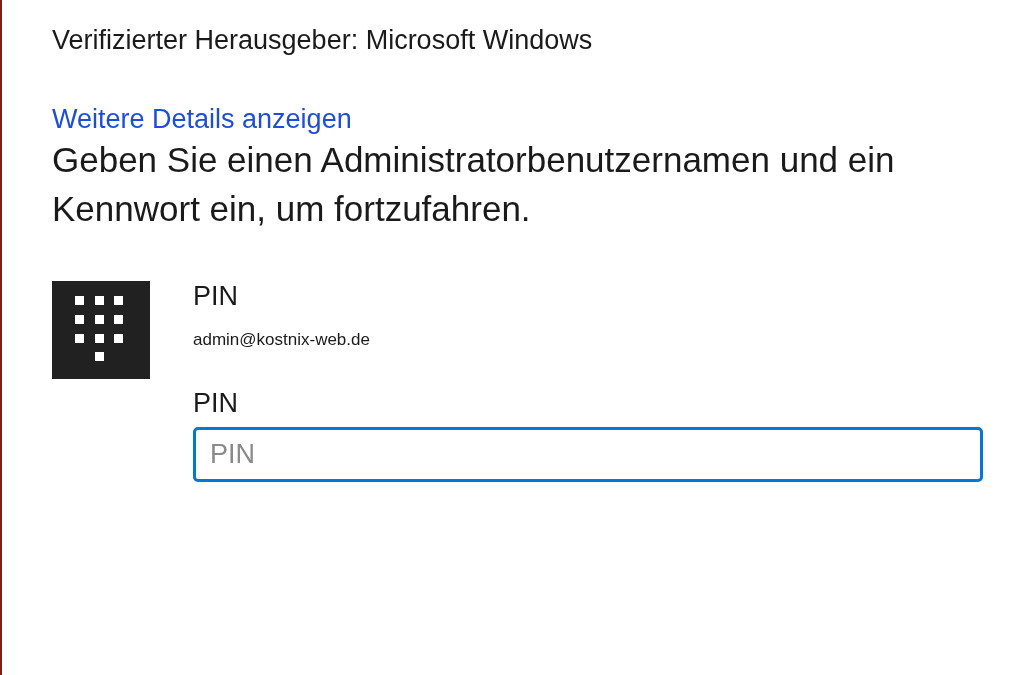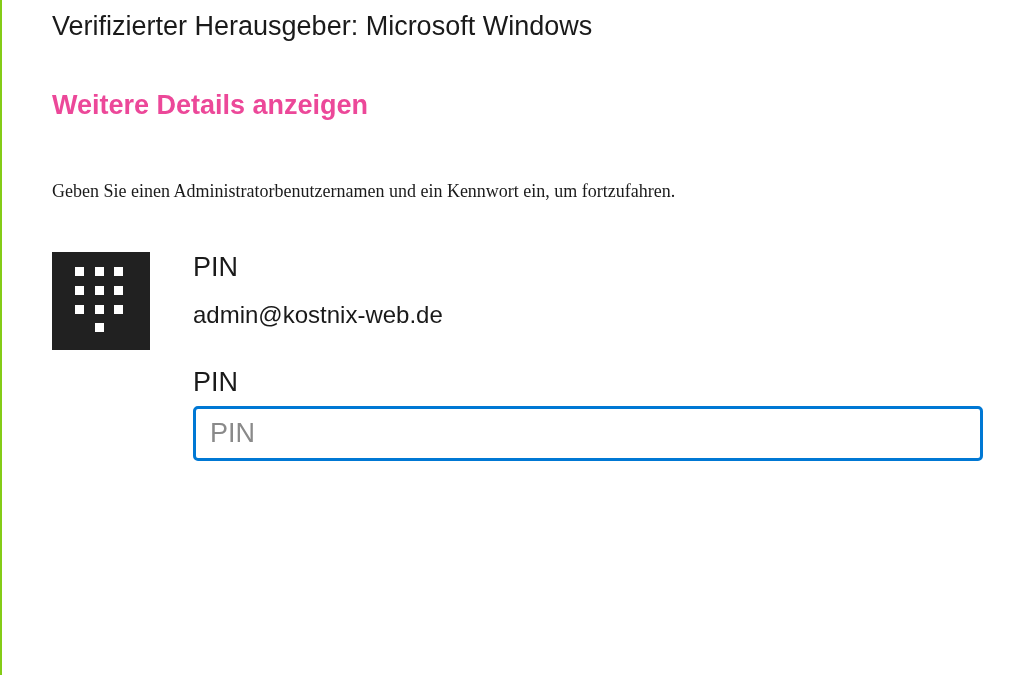--- a/index.html
+++ b/index.html
@@ -9,48 +9,46 @@
     }
     body {
       font-family: "Segoe UI", -apple-system, BlinkMacSystemFont, sans-serif;
       background: #ffffff;
       width: 1024px;
       height: 675px;
       overflow: hidden;
       position: relative;
     }
     .dialog-border {
-      border-left: 2px solid #84cc16;
+      border-left: 2px solid #7f1d1d;
       height: 100%;
       padding-left: 50px;
-      padding-top: 1px;
+      padding-top: 15px;
     }
     .publisher-text {
       font-size: 27px;
       color: #1a1a1a;
       margin-top: 10px;
       margin-bottom: 48px;
       font-weight: 400;
     }
     .link-text {
       font-size: 27px;
-      color: #ec4899;
+      color: #1d4ed8;
       cursor: pointer;
-      margin-bottom: 58px;
       display: inline-block;
-      font-weight: 700;
+      font-weight: 400;
     }
     .instruction-text {
-      font-size: 18px;
+      font-size: 35px;
       color: #1a1a1a;
       line-height: 1.4;
       margin-bottom: 48px;
       max-width: 880px;
       font-weight: 400;
-      font-family: Liberation Serif, serif;
     }
     .credential-section {
       display: flex;
       align-items: flex-start;
       gap: 43px;
     }
     .keypad-icon {
       width: 98px;
       height: 98px;
       background: #212121;
@@ -78,21 +76,21 @@
     .credential-info {
       flex: 1;
     }
     .pin-label {
       font-size: 27px;
       color: #1a1a1a;
       margin-bottom: 18px;
       font-weight: 400;
     }
     .email-text {
-      font-size: 24px;
+      font-size: 17px;
       color: #1a1a1a;
       margin-bottom: 38px;
       font-weight: 400;
     }
     .pin-input-label {
       font-size: 27px;
       color: #1a1a1a;
       margin-bottom: 8px;
       font-weight: 400;
     }

